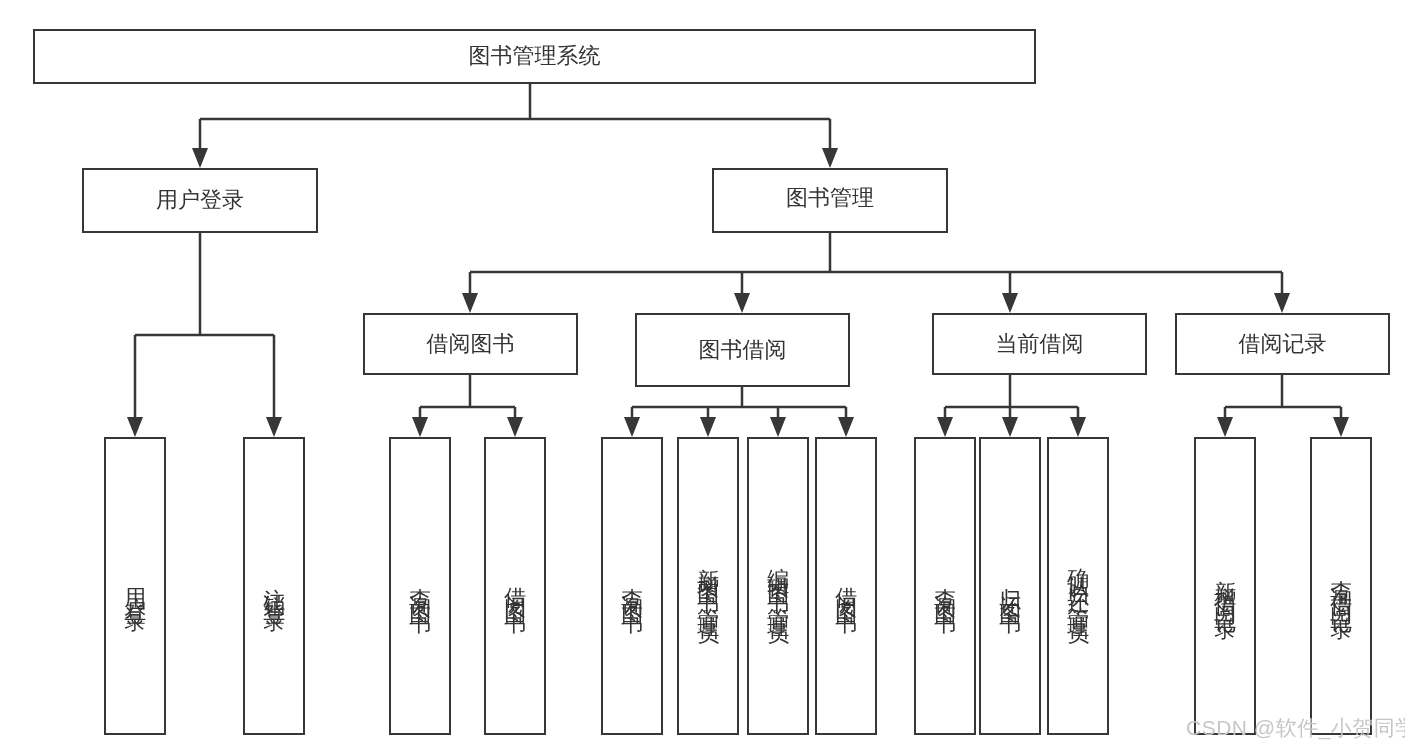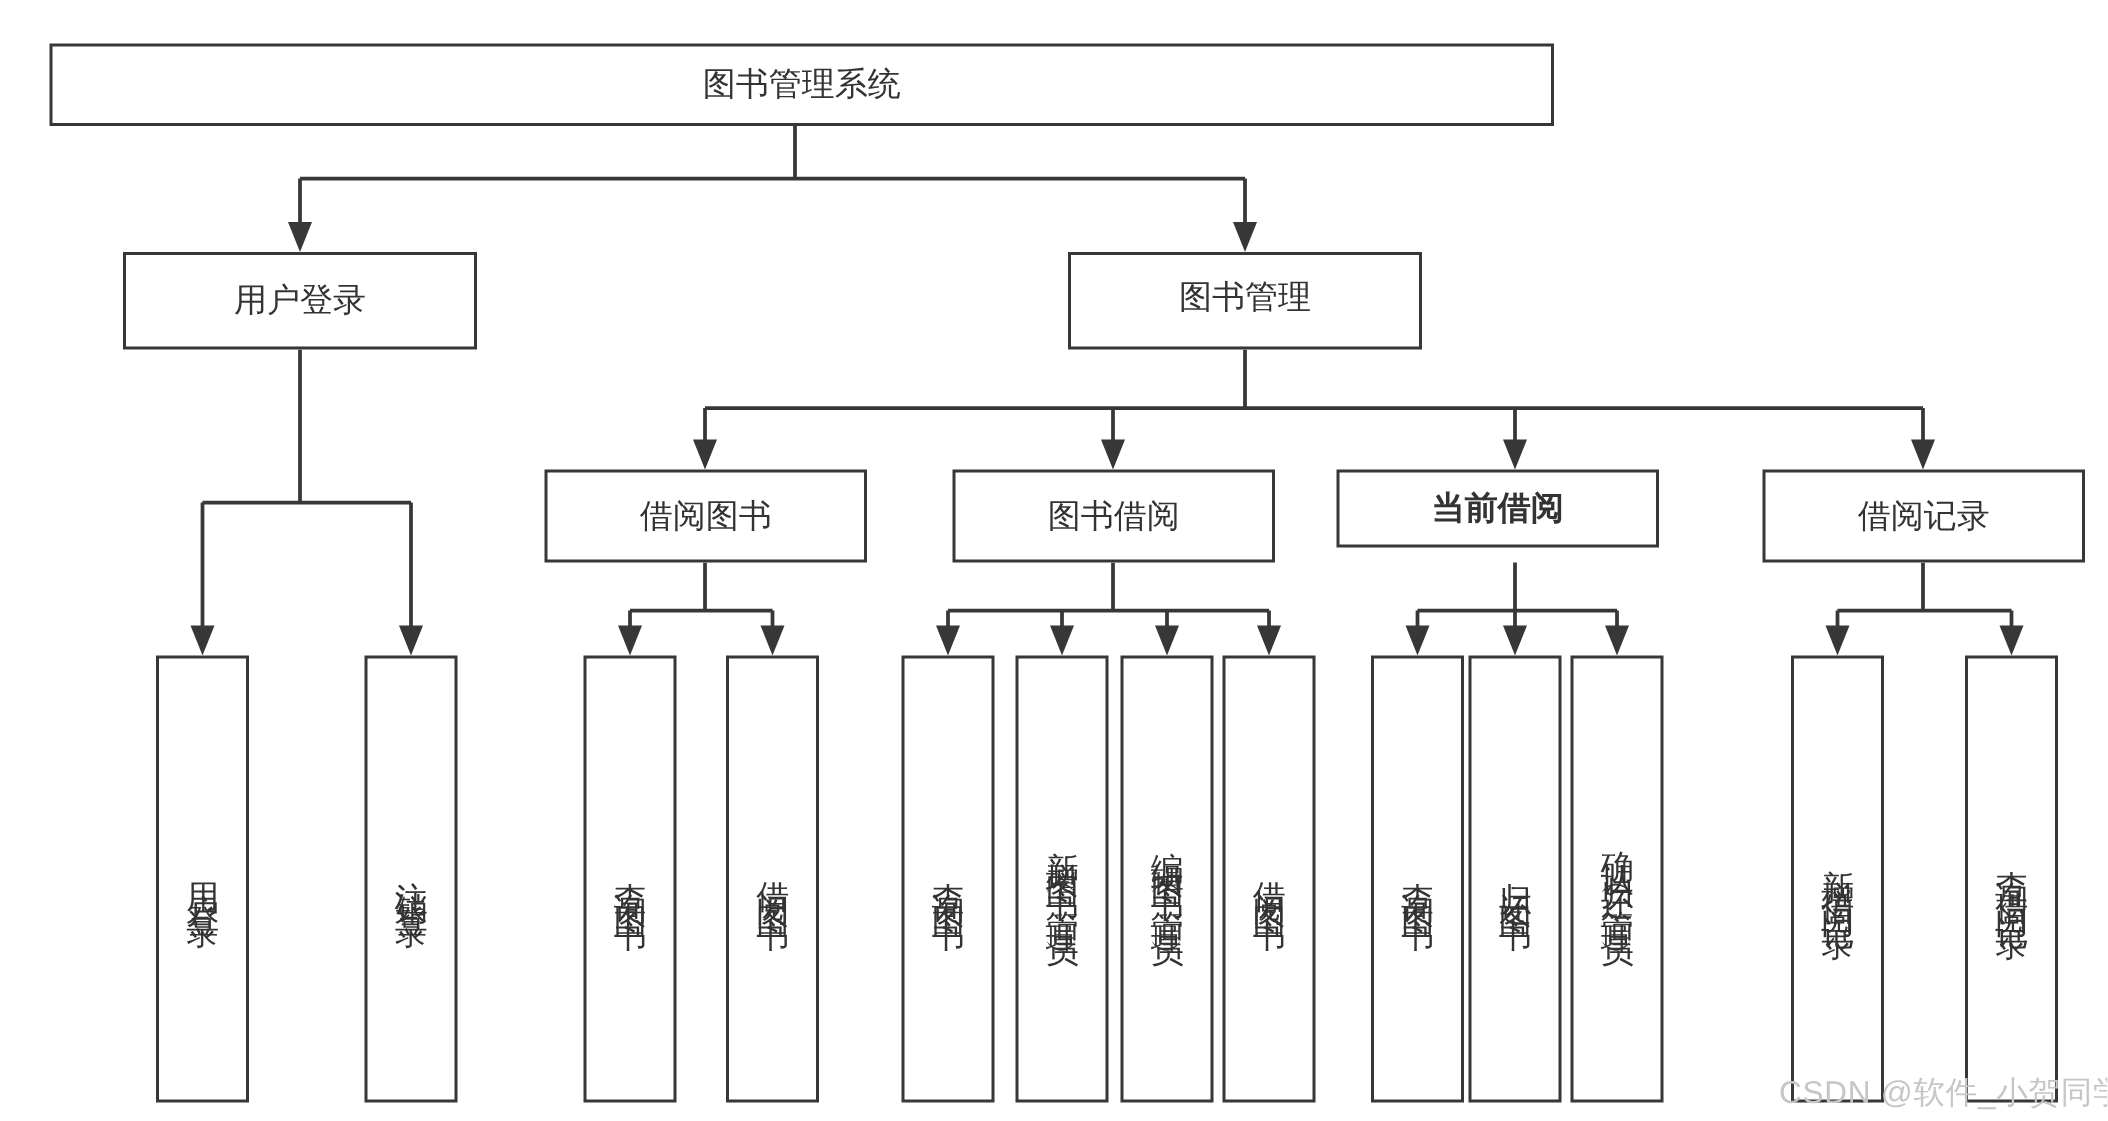--- a/index.html
+++ b/index.html
@@ -84,22 +84,22 @@
     <use href="#arrow" transform="translate(1225,437)"></use>
     <use href="#arrow" transform="translate(1341,437)"></use>
   </svg>
 
   <div class="node" style="left:33px; top:13px; width:1003px; height:55px;margin-top:16px;">图书管理系统</div>
 
   <div class="node" style="left:82px; top:168px; width:236px; height:65px;">用户登录</div>
   <div class="node" style="left:712px; top:168px; width:236px; height:65px;font-family:Liberation Mono, monospace;">图书管理</div>
 
   <div class="node" style="left:363px; top:313px; width:215px; height:62px;">借阅图书</div>
-  <div class="node" style="left:635px; top:313px; width:215px; height:62px;">图书借阅</div>
-  <div class="node" style="left:891px; top:313px; width:215px; height:52px;font-weight:bold;">当前借阅</div>
+  <div class="node" style="left:635px; top:313px; width:215px; height:74px;">图书借阅</div>
+  <div class="node" style="left:932px; top:313px; width:215px; height:62px;">当前借阅</div>
   <div class="node" style="left:1175px; top:313px; width:215px; height:62px;">借阅记录</div>
 
   <div class="node leaf" style="left:104px; top:437px; width:62px; height:298px;">用户登录</div>
   <div class="node leaf" style="left:243px; top:437px; width:62px; height:298px;">注销登录</div>
 
   <div class="node leaf" style="left:389px; top:437px; width:62px; height:298px;">查询图书</div>
   <div class="node leaf" style="left:484px; top:437px; width:62px; height:298px;">借阅图书</div>
 
   <div class="node leaf" style="left:601px; top:437px; width:62px; height:298px;">查询图书</div>
   <div class="node leaf" style="left:677px; top:437px; width:62px; height:298px;">新增图书（管理员）</div>

